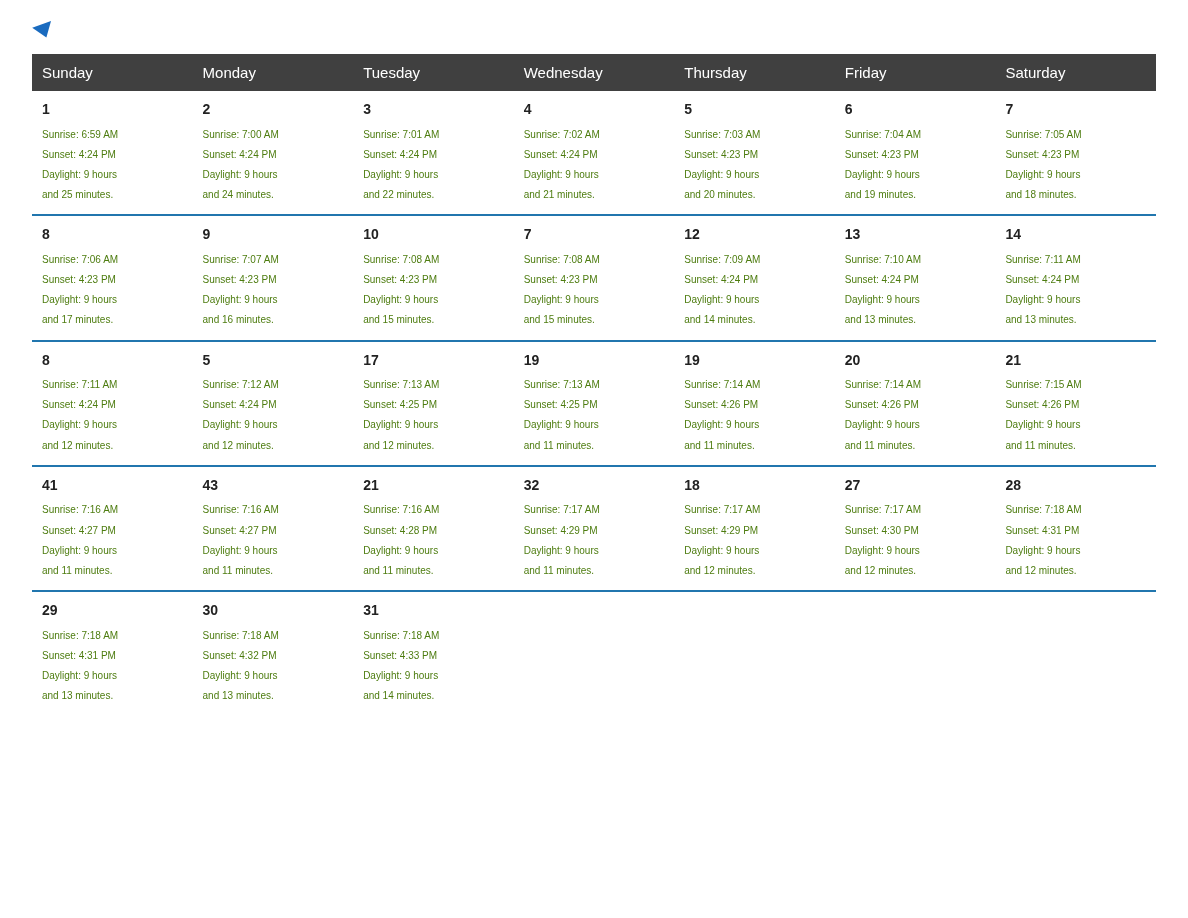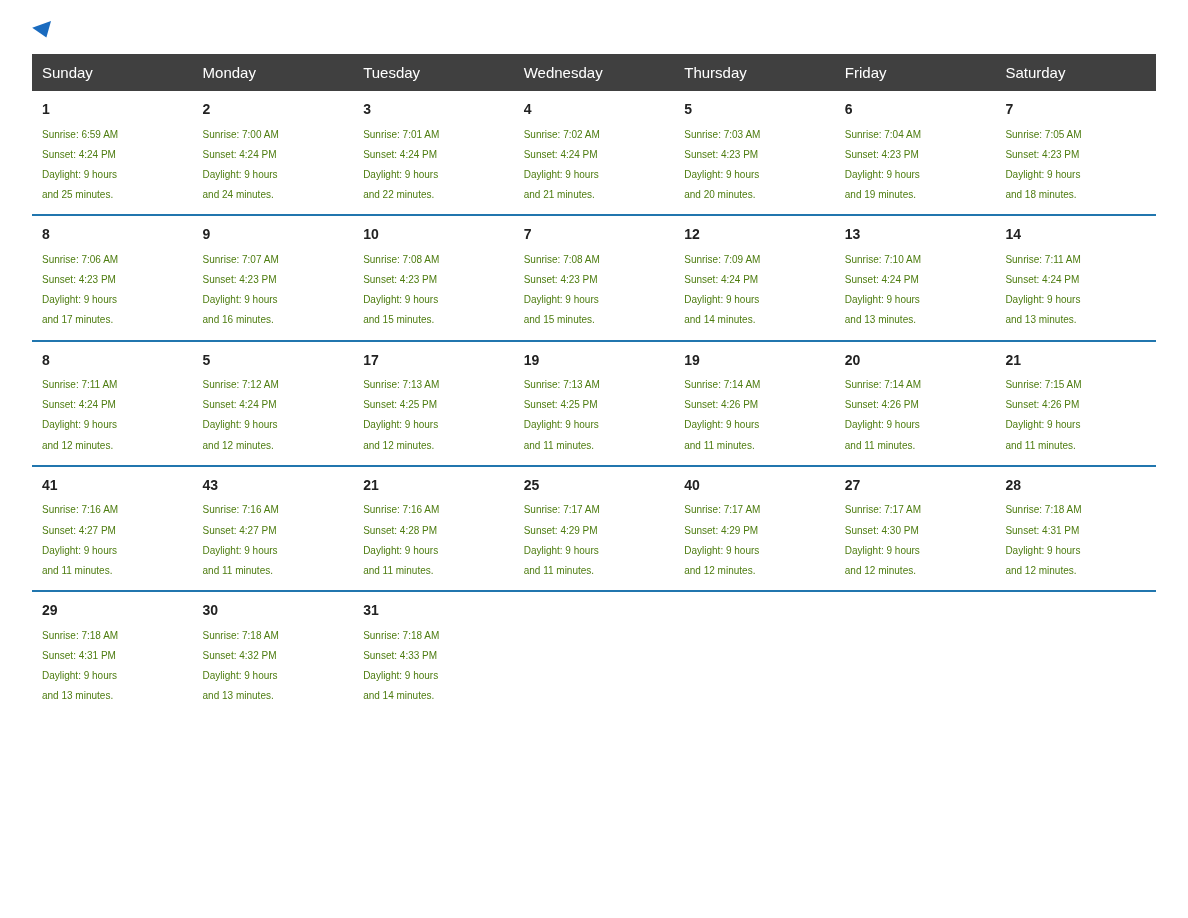--- a/index.html
+++ b/index.html
@@ -153,22 +153,22 @@
         <td><span class="day-num">17</span><span class="day-info">Sunrise: 7:13 AM<br>Sunset: 4:25 PM<br>Daylight: 9 hours<br>and 12 minutes.</span></td>
         <td><span class="day-num">19</span><span class="day-info">Sunrise: 7:13 AM<br>Sunset: 4:25 PM<br>Daylight: 9 hours<br>and 11 minutes.</span></td>
         <td><span class="day-num">19</span><span class="day-info">Sunrise: 7:14 AM<br>Sunset: 4:26 PM<br>Daylight: 9 hours<br>and 11 minutes.</span></td>
         <td><span class="day-num">20</span><span class="day-info">Sunrise: 7:14 AM<br>Sunset: 4:26 PM<br>Daylight: 9 hours<br>and 11 minutes.</span></td>
         <td><span class="day-num">21</span><span class="day-info">Sunrise: 7:15 AM<br>Sunset: 4:26 PM<br>Daylight: 9 hours<br>and 11 minutes.</span></td>
       </tr>
       <tr>
         <td><span class="day-num">41</span><span class="day-info">Sunrise: 7:16 AM<br>Sunset: 4:27 PM<br>Daylight: 9 hours<br>and 11 minutes.</span></td>
         <td><span class="day-num">43</span><span class="day-info">Sunrise: 7:16 AM<br>Sunset: 4:27 PM<br>Daylight: 9 hours<br>and 11 minutes.</span></td>
         <td><span class="day-num">21</span><span class="day-info">Sunrise: 7:16 AM<br>Sunset: 4:28 PM<br>Daylight: 9 hours<br>and 11 minutes.</span></td>
-        <td><span class="day-num">25</span><span class="day-info">Sunrise: 7:17 AM<br>Sunset: 4:29 PM<br>Daylight: 9 hours<br>and 11 minutes.</span></td>
-        <td><span class="day-num">40</span><span class="day-info">Sunrise: 7:17 AM<br>Sunset: 4:29 PM<br>Daylight: 9 hours<br>and 12 minutes.</span></td>
+        <td><span class="day-num">32</span><span class="day-info">Sunrise: 7:17 AM<br>Sunset: 4:29 PM<br>Daylight: 9 hours<br>and 11 minutes.</span></td>
+        <td><span class="day-num">18</span><span class="day-info">Sunrise: 7:17 AM<br>Sunset: 4:29 PM<br>Daylight: 9 hours<br>and 12 minutes.</span></td>
         <td><span class="day-num">27</span><span class="day-info">Sunrise: 7:17 AM<br>Sunset: 4:30 PM<br>Daylight: 9 hours<br>and 12 minutes.</span></td>
         <td><span class="day-num">28</span><span class="day-info">Sunrise: 7:18 AM<br>Sunset: 4:31 PM<br>Daylight: 9 hours<br>and 12 minutes.</span></td>
       </tr>
       <tr>
         <td><span class="day-num">29</span><span class="day-info">Sunrise: 7:18 AM<br>Sunset: 4:31 PM<br>Daylight: 9 hours<br>and 13 minutes.</span></td>
         <td><span class="day-num">30</span><span class="day-info">Sunrise: 7:18 AM<br>Sunset: 4:32 PM<br>Daylight: 9 hours<br>and 13 minutes.</span></td>
         <td><span class="day-num">31</span><span class="day-info">Sunrise: 7:18 AM<br>Sunset: 4:33 PM<br>Daylight: 9 hours<br>and 14 minutes.</span></td>
         <td class="empty-cell"></td>
         <td class="empty-cell"></td>
         <td class="empty-cell"></td>

